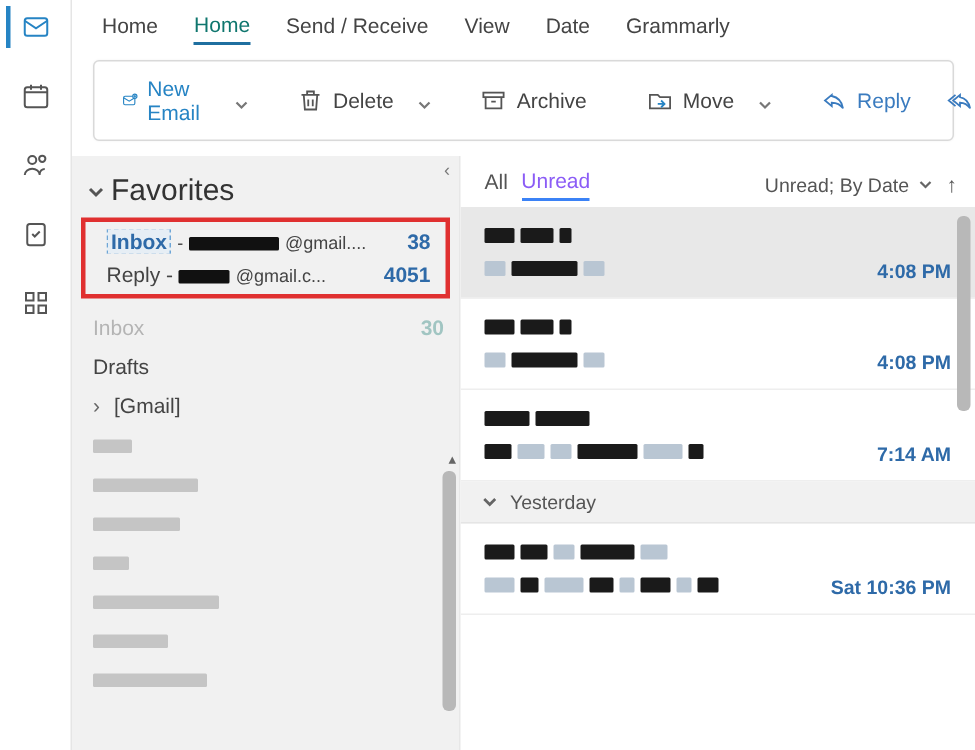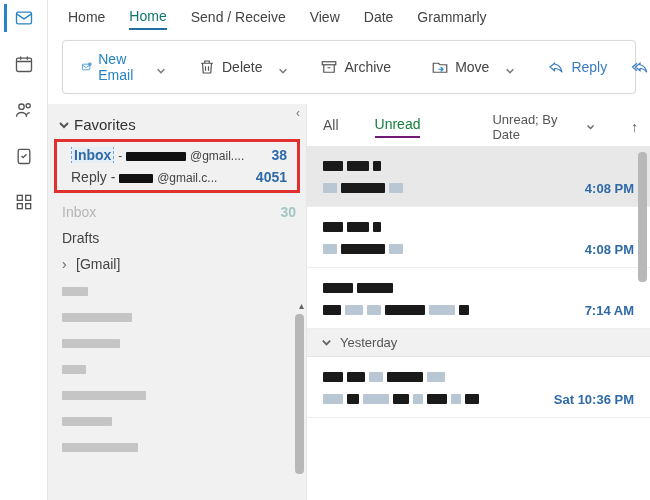--- a/index.html
+++ b/index.html
@@ -26,43 +26,43 @@
   .chev { width: 10px; height: 10px; display: inline-block; }
   .chev svg { width: 10px; height: 10px; stroke: #777; fill: none; stroke-width: 1.8; }
   .rsep { width: 1px; height: 24px; background: #e0e0e0; margin: 0 4px; }
   .reply-btn svg, .reply-all-btn svg { stroke: #3a7bbf; }
   .reply-btn, .reply-all-btn { color: #3a7bbf; }
   
   .body { flex: 1; display: flex; min-height: 0; }
   
   .folders { width: 258px; background: #f1f1f1; position: relative; padding: 8px 0 0 0; font-size: 14px; }
   .collapse-handle { position: absolute; top: 2px; right: 6px; color: #777; cursor: pointer; font-size: 12px; }
-  .fav-header { display: flex; align-items: center; gap: 4px; padding: 4px 10px 6px 10px; font-size: 15px; color: #333; cursor: pointer; }
+  .fav-header { display: flex; align-items: center; gap: 4px; padding: 4px 10px 6px 10px; font-size: 20px; color: #333; cursor: pointer; }
   .fav-header svg { width: 12px; height: 12px; stroke: #555; fill: none; stroke-width: 2; }
   .red-box { border: 3px solid #e03030; margin: 0 6px 4px 6px; padding: 2px 0; }
   .frow { display: flex; align-items: center; padding: 3px 10px 3px 14px; cursor: pointer; }
   .frow .label { flex: 1; white-space: nowrap; overflow: hidden; text-overflow: ellipsis; }
   .frow .count { font-weight: 700; color: #2e6aa8; font-size: 14px; padding-left: 6px; }
   .frow.sel .label-inner { border: 1px dashed #6fa6d6; background: #e6eef5; padding: 0 2px; color: #2e6aa8; font-weight: 700; }
   .frow.sel .count { color: #2e6aa8; }
   .frow .label { color: #444; }
   .frow.second .count { color: #2e6aa8; }
   .smudge { display: inline-block; background: #111; height: 9px; border-radius: 1px; vertical-align: middle; }
   .smudge.gray { background: #c5c5c5; }
   .folders .list { padding-top: 2px; }
   .plainrow { display: flex; align-items: center; padding: 5px 10px 5px 14px; color: #444; cursor: pointer; }
   .plainrow .label { flex: 1; }
   .plainrow .caret { width: 10px; margin-right: 4px; color: #666; }
   .scroll-stub { position: absolute; right: 2px; top: 210px; width: 9px; height: 160px; background: #b8b8b8; border-radius: 4px; }
   .scroll-up { position: absolute; right: 2px; top: 196px; font-size: 10px; color: #666; }
   
   .messages { flex: 1; display: flex; flex-direction: column; border-left: 1px solid #e7e7e7; min-width: 0; position: relative; }
-  .msg-head { display: flex; align-items: center; padding: 8px 12px 4px 16px; gap: 36px; font-size: 14px; }
+  .msg-head { display: flex; align-items: center; padding: 8px 12px 4px 16px; gap: 9px; font-size: 14px; }
   .filter { cursor: pointer; color: #555; padding-bottom: 4px; }
-  .filter.active { color: #15803d; border-bottom: 2px solid #701a75; }
+  .filter.active { color: #8b5cf6; border-bottom: 2px solid #3b82f6; }
   .msg-head .spacer { flex: 1; }
   .sort-label { color: #555; font-size: 13px; display: flex; align-items: center; gap: 6px; }
   .sort-label svg { width: 10px; height: 10px; stroke: #666; fill: none; stroke-width: 1.8; }
   .arrow-up { font-size: 14px; color: #555; }
   .msg-list { flex: 1; overflow: hidden; position: relative; }
   .msg-item { padding: 10px 14px 10px 16px; border-bottom: 1px solid #eee; position: relative; }
   .msg-item.selected { background: #e8e8e8; }
   .msg-item .line1 { margin-bottom: 4px; }
   .msg-item .time { position: absolute; right: 16px; bottom: 10px; color: #2e6aa8; font-weight: 600; font-size: 13px; }
   .group-header { display: flex; align-items: center; gap: 8px; padding: 6px 14px; background: #f1f1f1; font-size: 13px; color: #555; border-bottom: 1px solid #e5e5e5; cursor: pointer; }

